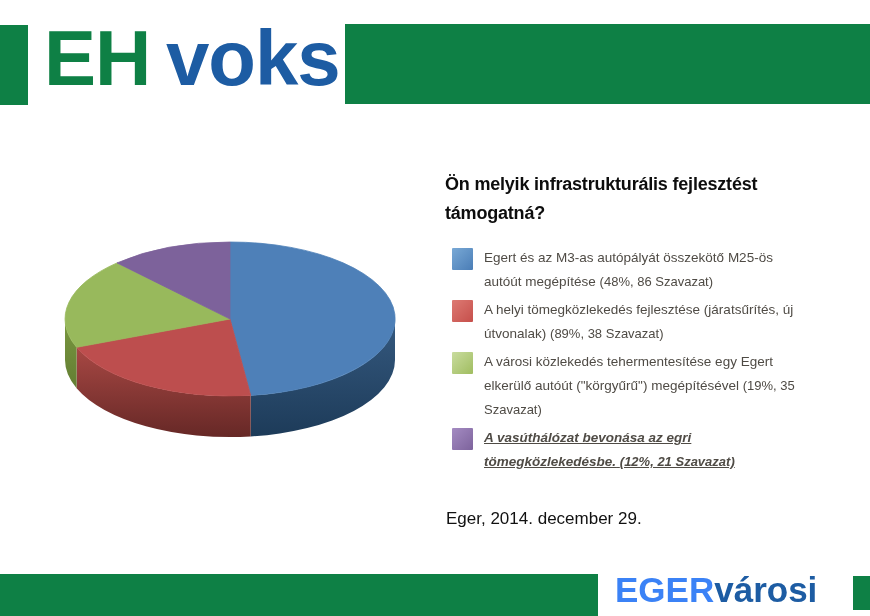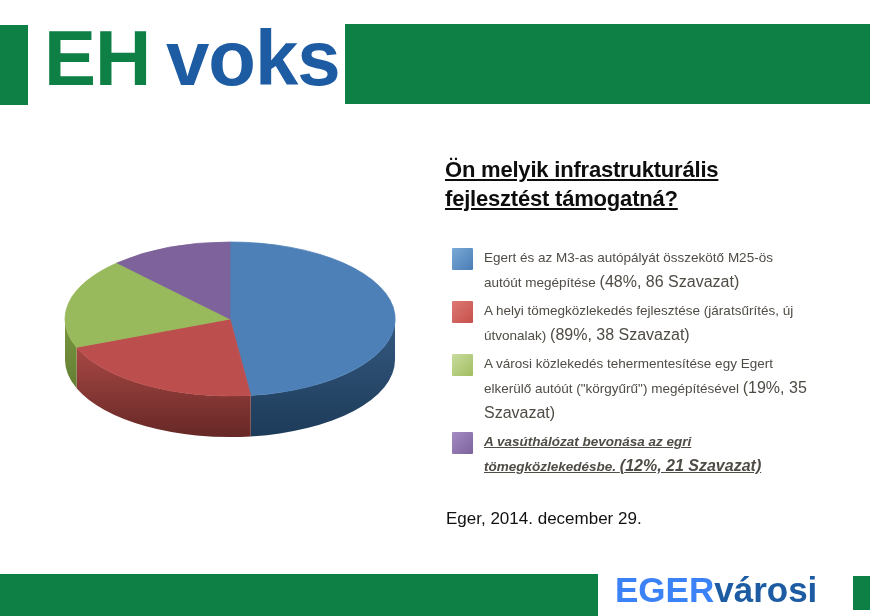--- a/index.html
+++ b/index.html
@@ -10,26 +10,26 @@
   
   .hdr-left-accent{position:absolute;left:0;top:25px;width:28px;height:80px;background:#0e8045;}
   .hdr-bar{position:absolute;left:345px;top:24px;right:0;height:80px;background:#0e8045;}
   .logo{position:absolute;left:44px;top:14px;font-size:78px;font-weight:bold;line-height:88px;letter-spacing:-1px;white-space:nowrap;}
   .logo .lp{color:#0e8045;}
   .logo .ls{color:#1d5ca3;margin-left:0.2em;}
   
   .pie-wrap{position:absolute;left:50px;top:235px;width:360px;height:215px;}
   .pie-wrap svg{overflow:visible;display:block;}
   
-  .q-title{position:absolute;left:445px;top:155px;width:340px;font-size:22px;font-weight:bold;color:#0d0d0d;line-height:29px;letter-spacing:-0.2px;text-decoration:underline;}
+  .q-title{position:absolute;left:445px;top:170px;width:340px;font-size:18px;font-weight:bold;color:#0d0d0d;line-height:29px;letter-spacing:-0.2px;}
   .legend{position:absolute;left:452px;top:246px;width:368px;}
   .legend-item{display:flex;align-items:flex-start;margin-bottom:4px;}
   .swatch{flex:0 0 auto;width:21px;height:22px;margin-right:11px;margin-top:2px;border-radius:1px;}
   .legend-text{width:330px;font-size:13.5px;line-height:24px;color:#4f4b45;}
-  .legend-text .stat{font-size:16px;}
+  .legend-text .stat{font-size:13px;}
   .legend-item.emphasis .legend-text{font-weight:bold;font-style:italic;text-decoration:underline;}
   .poll-date{position:absolute;left:446px;top:509px;font-size:17px;color:#111111;}
   
   .ftr-bar{position:absolute;left:0;top:574px;width:598px;height:42px;background:#0e8045;}
   .ftr-logo{position:absolute;left:615px;top:570px;font-size:35px;font-weight:bold;line-height:40px;white-space:nowrap;}
   .ftr-logo .lp{color:#3b82f6;}
   .ftr-logo .ls{color:#1d5ca3;}
   .ftr-right-accent{position:absolute;left:853px;top:576px;width:17px;height:34px;background:#0e8045;}
 </style>
 </head>

